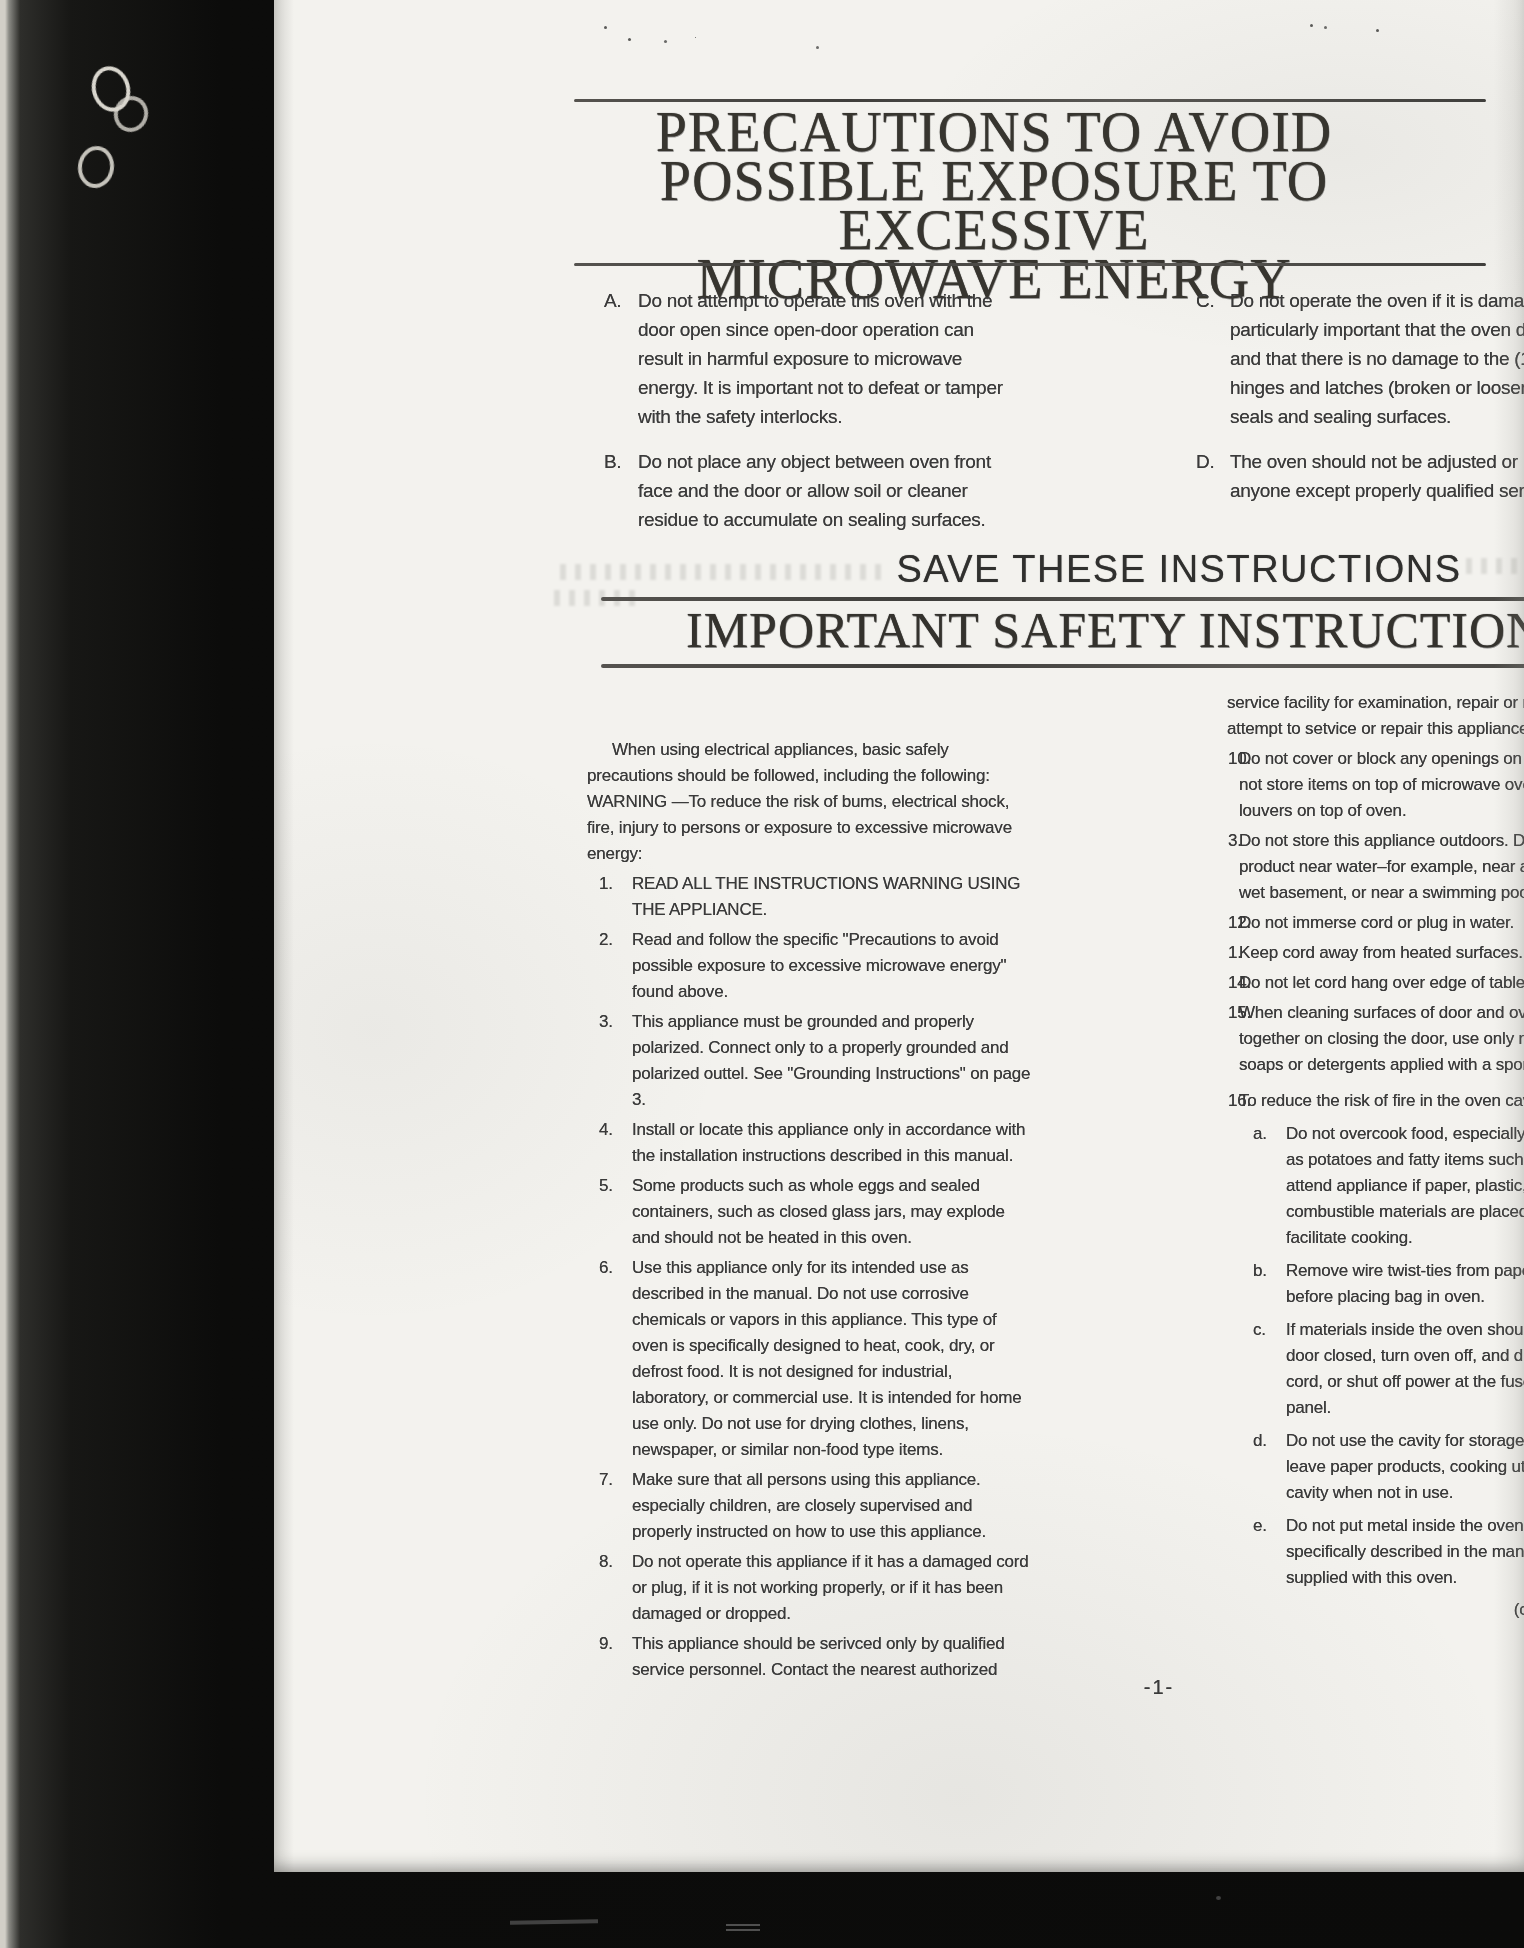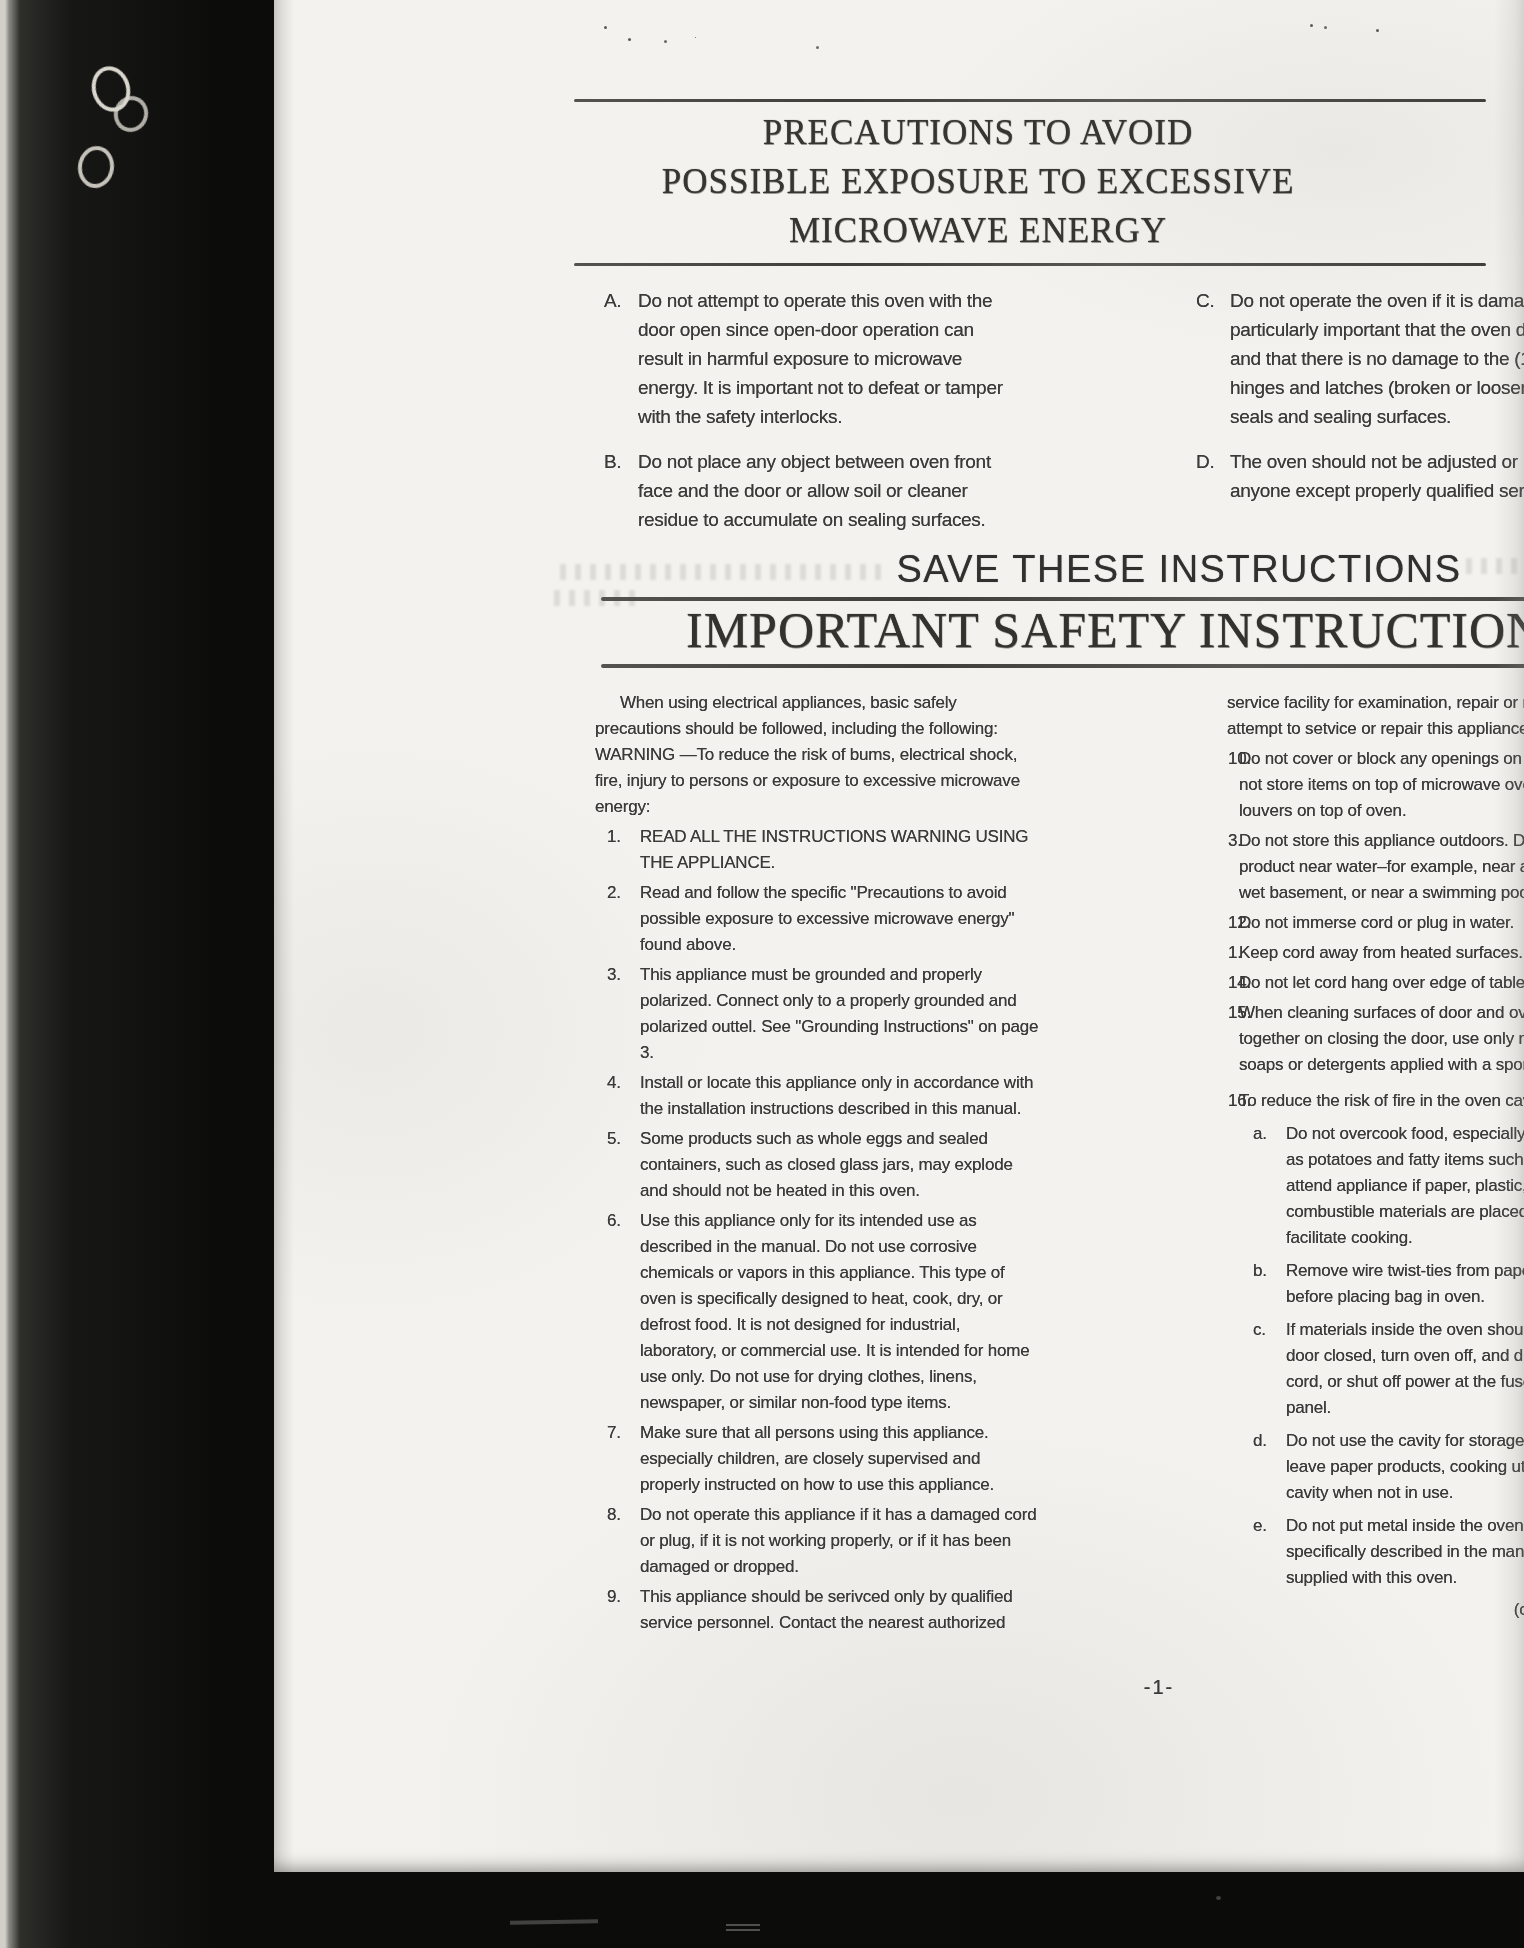--- a/index.html
+++ b/index.html
@@ -43,42 +43,42 @@
     background:linear-gradient(#888 2px,transparent 2px 5px,#888 5px 7px,transparent 7px);}
   .mark-dot{position:absolute;left:942px;top:1896px;width:5px;height:4px;background:#666;opacity:.6;border-radius:50%;}
   
   .rule{position:absolute;height:3px;border-radius:2px;filter:blur(.3px);
     background:linear-gradient(90deg,#55534f 0%,#3f3e3b 30%,#5a5854 60%,#403f3c 100%);}
   .rule1{left:300px;top:99px;width:912px;}
   .rule2{left:300px;top:263px;width:912px;}
   .rule3{left:327px;top:597px;width:1075px;height:4px;}
   .rule4{left:327px;top:664px;width:1075px;height:4px;}
   
-  .prec-title{position:absolute;left:264px;top:108px;width:880px;margin:0;
-    font-family:"Liberation Serif",serif;font-weight:normal;font-size:35px;line-height:49px;
+  .prec-title{position:absolute;left:280px;top:108px;width:880px;margin:0;
+    font-family:"Liberation Serif",serif;font-weight:normal;font-size:56px;line-height:49px;
     text-align:center;color:#37352f;letter-spacing:1px;
     text-shadow:0 0 1px rgba(40,40,40,.65),.5px .5px 0 rgba(40,40,40,.4);}
   .save-heading{position:absolute;left:455px;top:548px;width:900px;text-align:center;
     font-size:38px;letter-spacing:1.5px;color:#30302e;
     text-shadow:0 0 .8px rgba(40,40,40,.7);}
   .imp-heading{position:absolute;left:355px;top:602px;width:1000px;text-align:center;margin:0;
     font-family:"Liberation Serif",serif;font-weight:normal;font-size:50px;line-height:56px;color:#34322d;
     letter-spacing:1px;text-shadow:0 0 1px rgba(40,40,40,.7),.5px .5px 0 rgba(40,40,40,.45);}
   
   .prec-col{position:absolute;top:286px;font-size:19px;line-height:29px;letter-spacing:-.3px;
     text-shadow:0 0 .6px rgba(55,55,55,.8);}
   .prec-left{left:330px;width:415px;}
   .prec-right{left:922px;width:478px;}
   .prec-item{position:relative;padding-left:34px;}
   .prec-item + .prec-item{margin-top:16px;}
   .plabel{position:absolute;left:0;top:0;}
   
   .col{position:absolute;top:690px;font-size:17px;line-height:26px;letter-spacing:-.2px;
     text-shadow:0 0 .6px rgba(55,55,55,.85);}
-  .col-left{left:319px;width:447px;}
+  .col-left{left:311px;width:447px;margin-top:47px;}
   .col-right{left:915px;width:490px;}
   .intro{margin:0 0 4px 0;padding-left:2px;text-indent:25px;}
   .cont{margin:0 0 4px 0;padding-left:38px;}
   .num-item{position:relative;padding-left:47px;margin-top:4px;}
   .num-item .num{position:absolute;left:14px;top:0;}
   .col-right .num-item{padding-left:50px;}
   .col-right .num-item .num{left:0;margin-left:39px;}
   .num-item.spaced{margin-top:10px;}
   .sub-item{position:relative;padding-left:97px;margin-top:7px;}
   .sub-item .sub{position:absolute;left:64px;top:0;}

